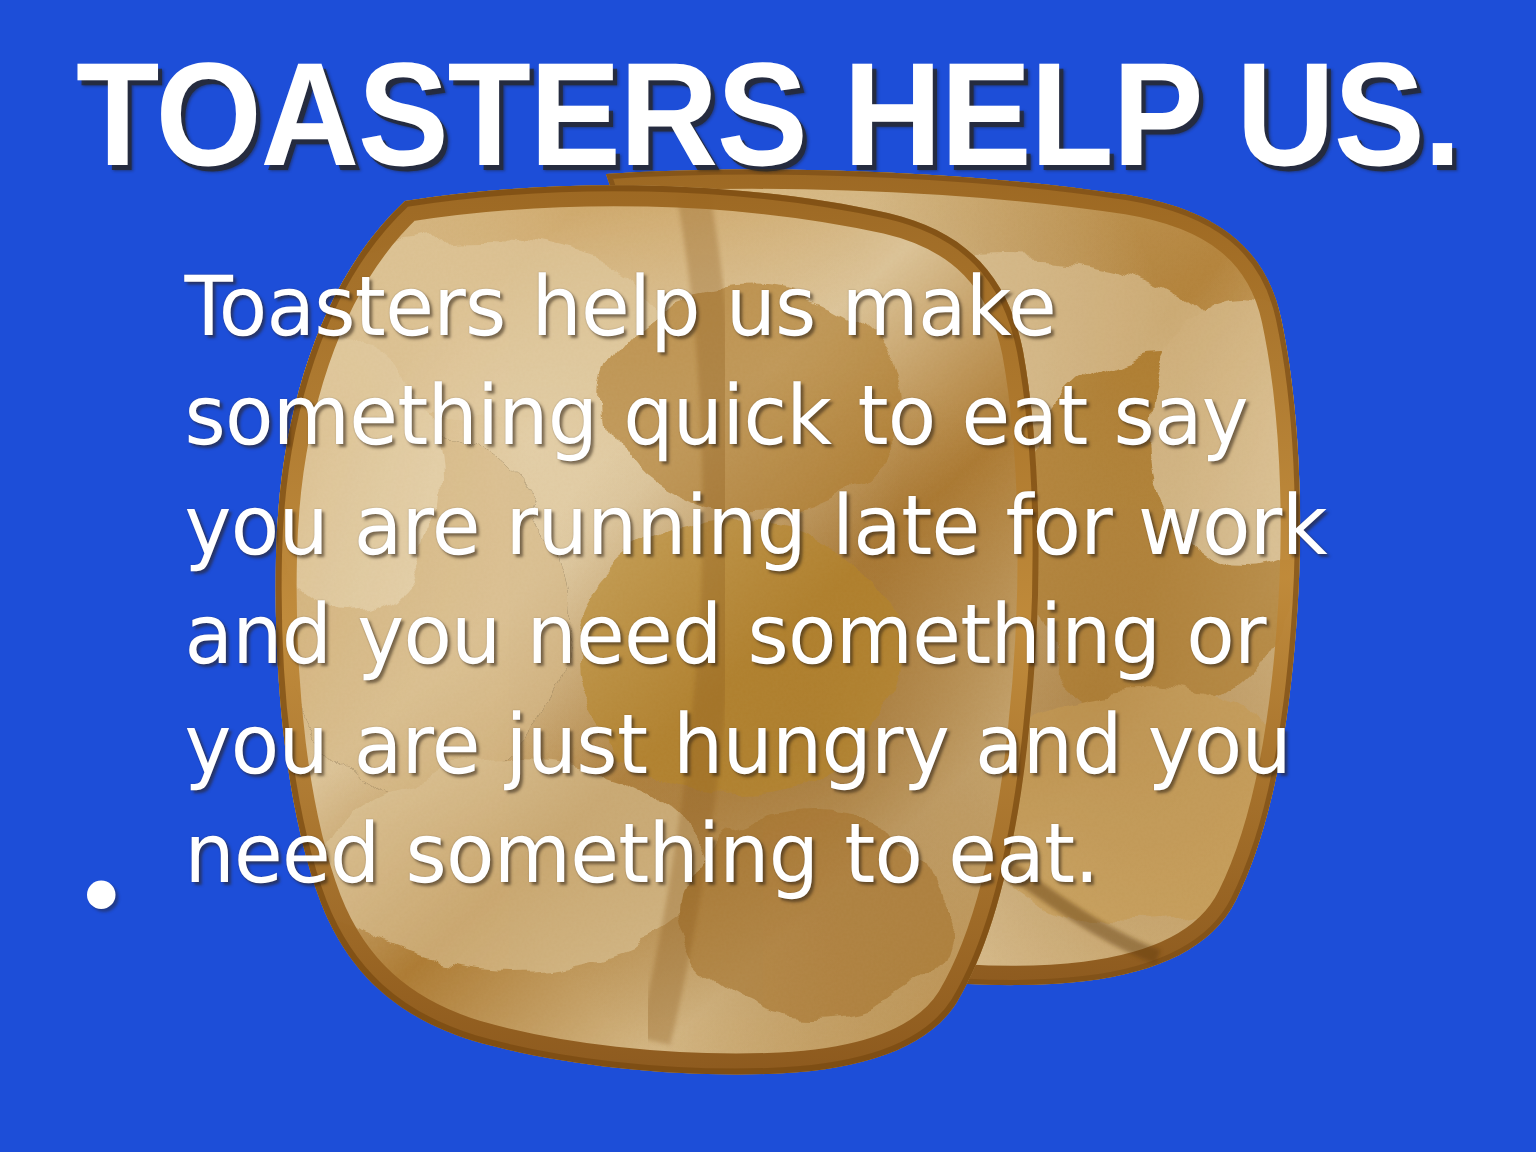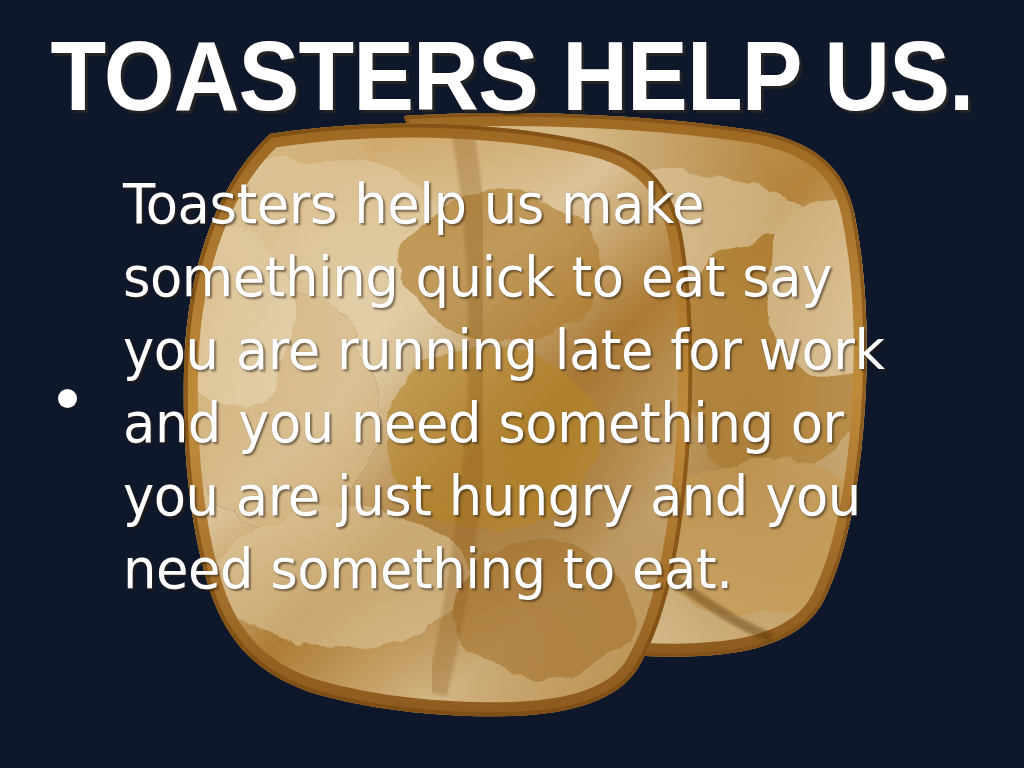--- a/index.html
+++ b/index.html
@@ -59,21 +59,21 @@
   }
 
   
   #body-block {
     position: absolute;
     left: 58px;
     top: 168px;
     width: 880px;
     z-index: 3;
     display: flex;
-    align-items: center;
+    align-items: flex-end;
   }
   #bullet-marker {
     flex: 0 0 auto;
     width: 19px;
     height: 19px;
     border-radius: 50%;
     background: #ffffff;
     margin-top: 22px;
     margin-right: 0px;
     box-shadow: 2px 2px 2px rgba(40,30,20,0.40);
@@ -91,21 +91,21 @@
     transform: scaleX(0.96);
     transform-origin: 0 0;
     text-shadow:
        2px 2px 2px rgba(45,32,20,0.55),
        0 0 1px rgba(60,45,30,0.40);
   }
 </style>
 </head>
 <body style="background: rgb(128, 128, 128);">
 
-<div id="slide" style="background: #0f172a;">
+<div id="slide" style="background: #1d4ed8;">
 
   <div id="toast-photo">
     <svg viewBox="0 0 830 620" preserveAspectRatio="none" aria-hidden="true">
       <defs>
 
         <filter id="crumbTex" x="-10%" y="-10%" width="120%" height="120%">
           <feTurbulence type="fractalNoise" baseFrequency="0.55" numOctaves="4" seed="11" result="n"></feTurbulence>
           <feColorMatrix in="n" type="matrix" values="0 0 0 0 0.62
                     0 0 0 0 0.44
                     0 0 0 0 0.20

